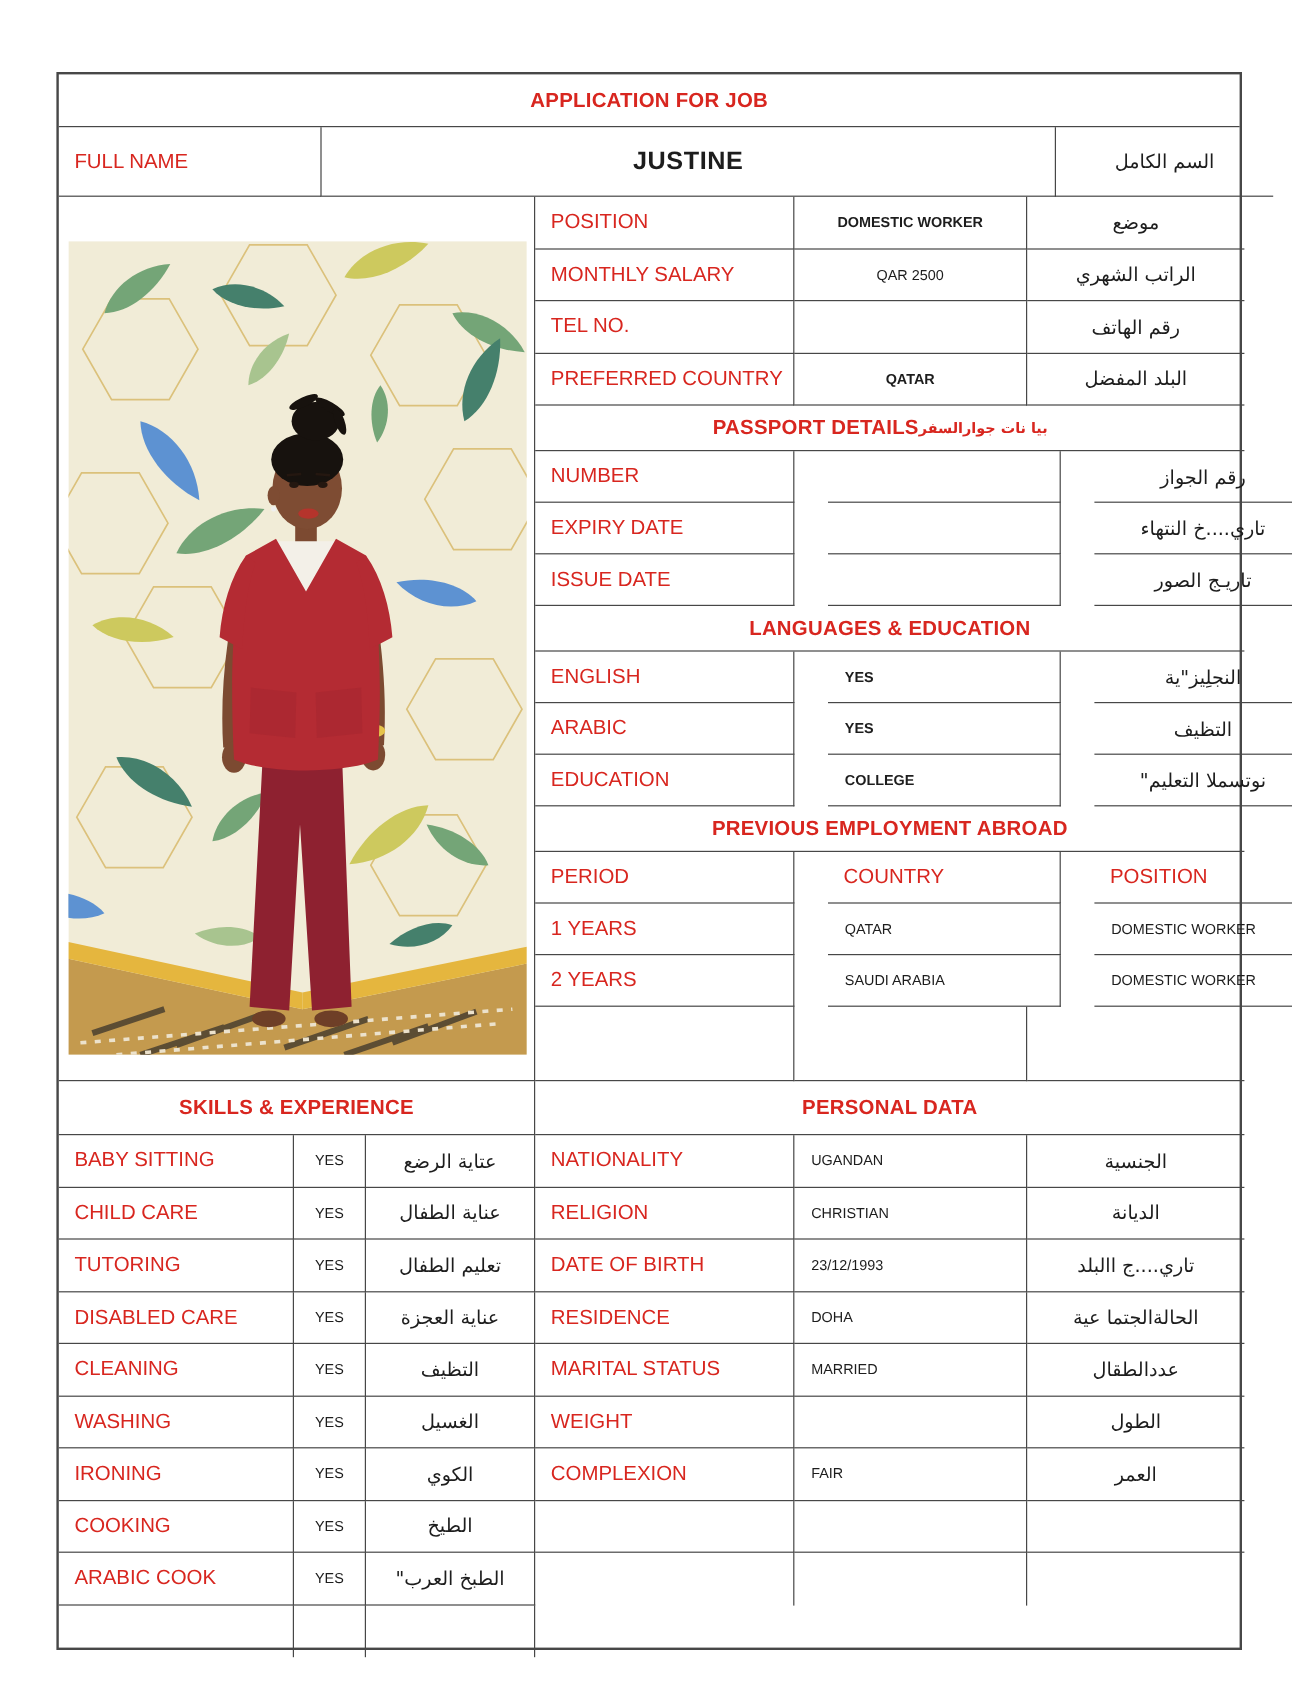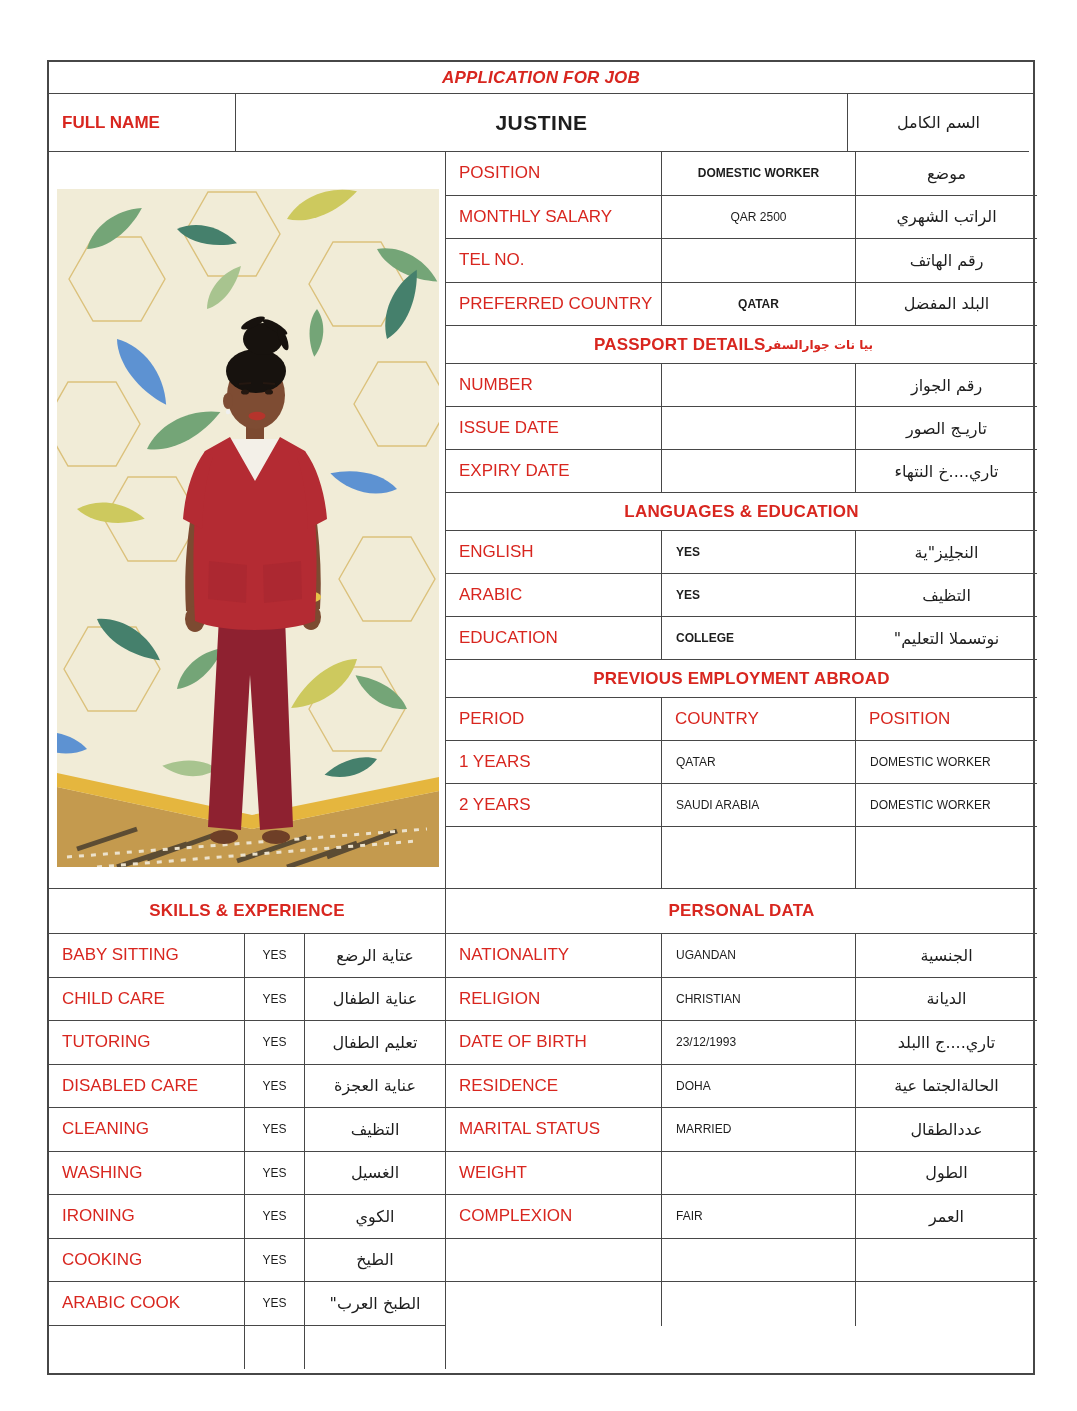--- a/index.html
+++ b/index.html
@@ -25,25 +25,25 @@
   .end{border-right:none;}
   .nb{border-bottom:none;}
   .hdr{justify-content:center;color:var(--red);font-weight:bold;font-size:17px;letter-spacing:.2px;}
   .lab{color:var(--red);padding-left:13px;font-size:17px;}
   .val{justify-content:center;font-size:12px;color:var(--ink);}
   .left{justify-content:flex-start;padding-left:14px;}
   .b{font-weight:bold;}
   .ar{justify-content:center;font-family:"DejaVu Sans",sans-serif;font-size:16px;color:var(--ink);direction:rtl;}
   .ar-b{font-family:"DejaVu Sans",sans-serif;font-weight:bold;color:var(--red);font-size:12px;direction:rtl;margin-right:16px;}
   
-  .ht{height:32px;font-style:italic;}  .hn{height:58px;}
-  .hg{height:43.5px;} .hh{height:38px;} .hd{height:43px;} .hf{flex:1 1 auto;}
+  .ht{height:44px;}  .hn{height:58px;}
+  .hg{height:43.5px;} .hh{height:38px;} .hd{height:43px;gap:28px;} .hf{flex:1 1 auto;}
   .hhd{height:45px;} .hb{height:43.5px;}
   
-  .n1{width:187px;font-weight:bold;} .n2{width:612px;} .n3{width:181px;}
+  .n1{width:219px;} .n2{width:612px;} .n3{width:181px;}
   .w1{width:216px;} .w2{width:194px;} .w3{width:181px;}
   .k1{width:196px;} .k2{width:60px;}  .k3{width:141px;}
   .wfull{width:100%;}
   .middle{display:flex;height:737px;flex-shrink:0;}
   .photo-cell{
     width:397px;box-sizing:border-box;flex-shrink:0;
     border-right:1.5px solid var(--bd);border-bottom:1.5px solid var(--bd);
     padding:37px 0 0 8px;
   }
   .stack{width:591px;display:flex;flex-direction:column;flex-shrink:0;}
@@ -180,28 +180,28 @@
           <span>PASSPORT DETAILS</span>
           <span class="ar-b">بيا نات جوارالسفر</span>
         </div>
       </div>
       <div class="r hd">
         <div class="c w1 lab">NUMBER</div>
         <div class="c w2 val"></div>
         <div class="c end w3 ar">رقم الجواز</div>
       </div>
       <div class="r hd">
+        <div class="c w1 lab">EXPIRY DATE</div>
+        <div class="c w2 val"></div>
+        <div class="c end w3 ar">تاري....خ النتهاء</div>
+      </div>
+      <div class="r hd">
         <div class="c w1 lab">ISSUE DATE</div>
         <div class="c w2 val"></div>
         <div class="c end w3 ar">تاريـج الصور</div>
-      </div>
-      <div class="r hd">
-        <div class="c w1 lab">EXPIRY DATE</div>
-        <div class="c w2 val"></div>
-        <div class="c end w3 ar">تاري....خ النتهاء</div>
       </div>
 
       <div class="r hh">
         <div class="c end hdr wfull">LANGUAGES &amp; EDUCATION</div>
       </div>
       <div class="r hd">
         <div class="c w1 lab">ENGLISH</div>
         <div class="c w2 val b left">YES</div>
         <div class="c end w3 ar">النجلِيز"ية</div>
       </div>

